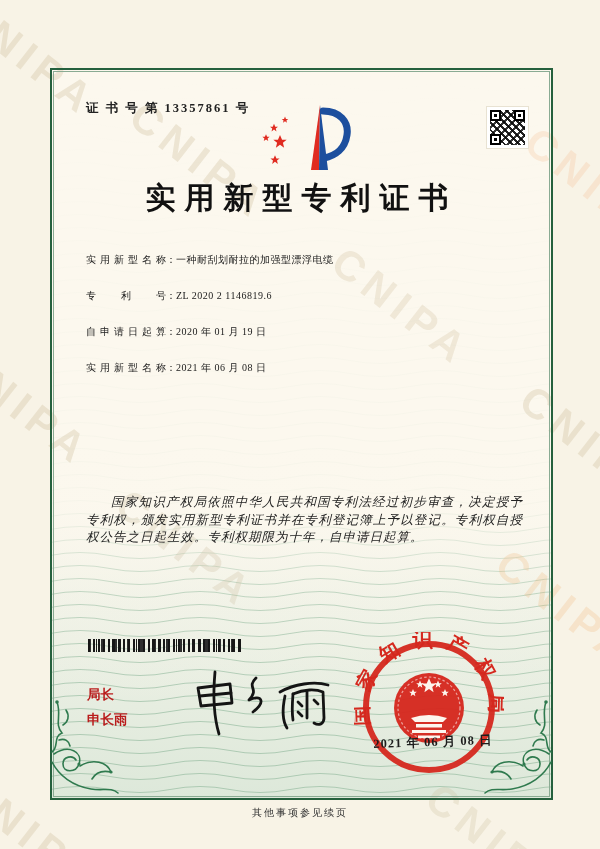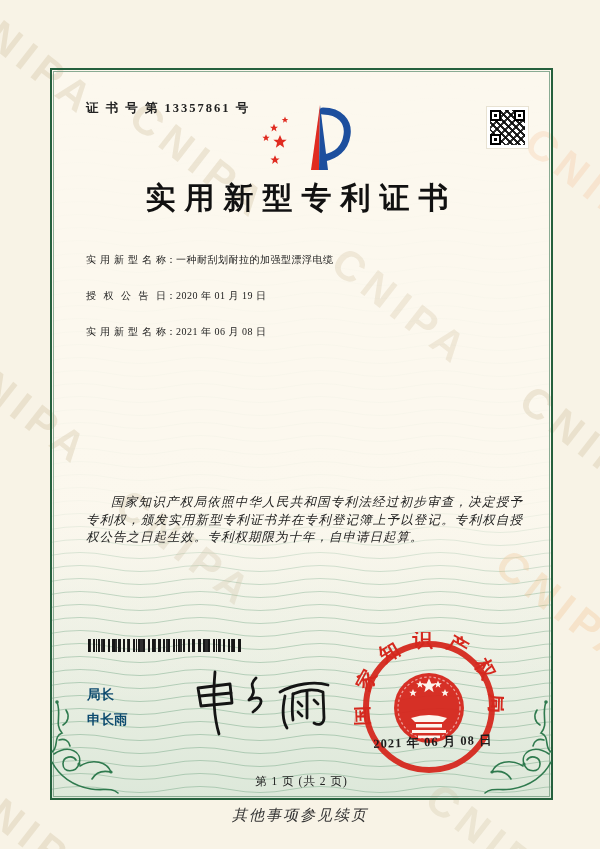--- a/index.html
+++ b/index.html
@@ -103,21 +103,21 @@
     background:
       repeating-linear-gradient(90deg,#161616 0 2px, rgba(0,0,0,0) 2px 5px),
       repeating-linear-gradient(90deg,#161616 0 1px, rgba(0,0,0,0) 1px 8px),
       repeating-linear-gradient(90deg,#2e2e2e 0 3px, rgba(0,0,0,0) 3px 13px);
   }
 
   
   .officer {
     position:absolute; left:35px; top:612px;
     font-family:"Liberation Sans","DejaVu Sans",sans-serif;
-    font-weight:bold; font-size:13.5px; line-height:25px; color:#0c4a6e;
+    font-weight:bold; font-size:13.5px; line-height:25px; color:#b91c1c;
   }
   .signature { position:absolute; left:112px; top:592px; }
 
   
   .seal { position:absolute; left:302px; top:562px; width:150px; height:150px; }
   .seal-date {
     position:absolute; left:310px; top:664px; width:142px;
     text-align:center; font-size:12.5px; font-weight:600; letter-spacing:1px;
     color:#1d1d1d; transform:rotate(-2deg);
   }
@@ -126,21 +126,21 @@
   .page-footer {
     position:absolute; left:0; top:704px; width:100%;
     text-align:center; font-size:11.5px; color:#222; letter-spacing:1px;
   }
   .ornament { position:absolute; bottom:-4px; z-index:3; }
   .orn-left { left:-3px; }
   .orn-right { right:-3px; transform:scaleX(-1); }
 
   .continuation {
     position:absolute; left:0; top:806px; width:100%; z-index:2;
-    text-align:center; font-size:15px; font-style:italic;
+    text-align:center; font-size:10px; 
     letter-spacing:2px; color:#333;
   }
 </style>
 </head>
 <body>
 
 <div class="page">
 
   <div class="underlay">
     <svg width="503" height="732" viewBox="0 0 503 732">
@@ -207,21 +207,24 @@
       <div class="f f-bl"></div>
     </div>
 
     <div class="title">实用新型专利证书</div>
 
     <div class="fields">
       <div class="f-row">
         <span class="lbl">实用新型名称</span><span class="colon">：</span><span class="val">一种耐刮划耐拉的加强型漂浮电缆</span>
       </div>
       <div class="f-row">
-        <span class="lbl">授权公告日</span><span class="colon">：</span><span class="val">2020 年 01 月 19 日</span>
+        <span class="lbl">专利号</span><span class="colon">：</span><span class="val">ZL 2020 2 1146819.6</span>
+      </div>
+      <div class="f-row">
+        <span class="lbl">自申请日起算</span><span class="colon">：</span><span class="val">2020 年 01 月 19 日</span>
       </div>
       <div class="f-row f-row-double">
         <span class="f-cell-1">
           <span class="lbl">实用新型名称</span><span class="colon">：</span><span class="val">2021 年 06 月 08 日</span>
         </span>
       </div>
     </div>
 
     <div class="bodytext">
       <p>国家知识产权局依照中华人民共和国专利法经过初步审查，决定授予专利权，颁发实用新型专利证书并在专利登记簿上予以登记。专利权自授权公告之日起生效。专利权期限为十年，自申请日起算。</p>
@@ -271,21 +274,20 @@
           <use href="#st2" transform="translate(91,61) scale(0.40)" fill="#fdf6ee"></use>
           <path d="M57,86 Q75,80 93,86 L89,90 L61,90 Z" fill="#fdf6ee"></path>
           <rect x="62" y="92" width="26" height="3.5" fill="#fdf6ee"></rect>
           <rect x="58" y="98" width="34" height="3" fill="#fdf6ee"></rect>
           <rect x="64" y="103.5" width="22" height="2.6" fill="#fdf6ee"></rect>
         </g>
       </svg>
     </div>
     <div class="seal-date">2021 年 06 月 08 日</div>
 
-    <div class="page-footer">第 1 页 (共 2 页)</div>
 
     <div class="ornament orn-left">
       <svg width="72" height="100" viewBox="0 0 72 100">
         <g fill="none" stroke="#2f7a4e" stroke-width="1.6" stroke-linecap="round">
           <path d="M8,4 C13,18 5,26 13,35 C4,38 10,50 3,54"></path>
           <path d="M5,56 C20,46 34,54 30,66 C27,75 14,75 14,66 C14,58 24,57 27,62"></path>
           <path d="M31,68 C44,60 58,64 62,74 C53,72 47,74 43,81"></path>
           <path d="M3,64 C10,78 24,88 42,91 C54,93 62,89 69,95"></path>
           <path d="M10,42 C16,40 20,43 21,48"></path>
           <path d="M17,12 C21,18 19,24 14,27"></path>

